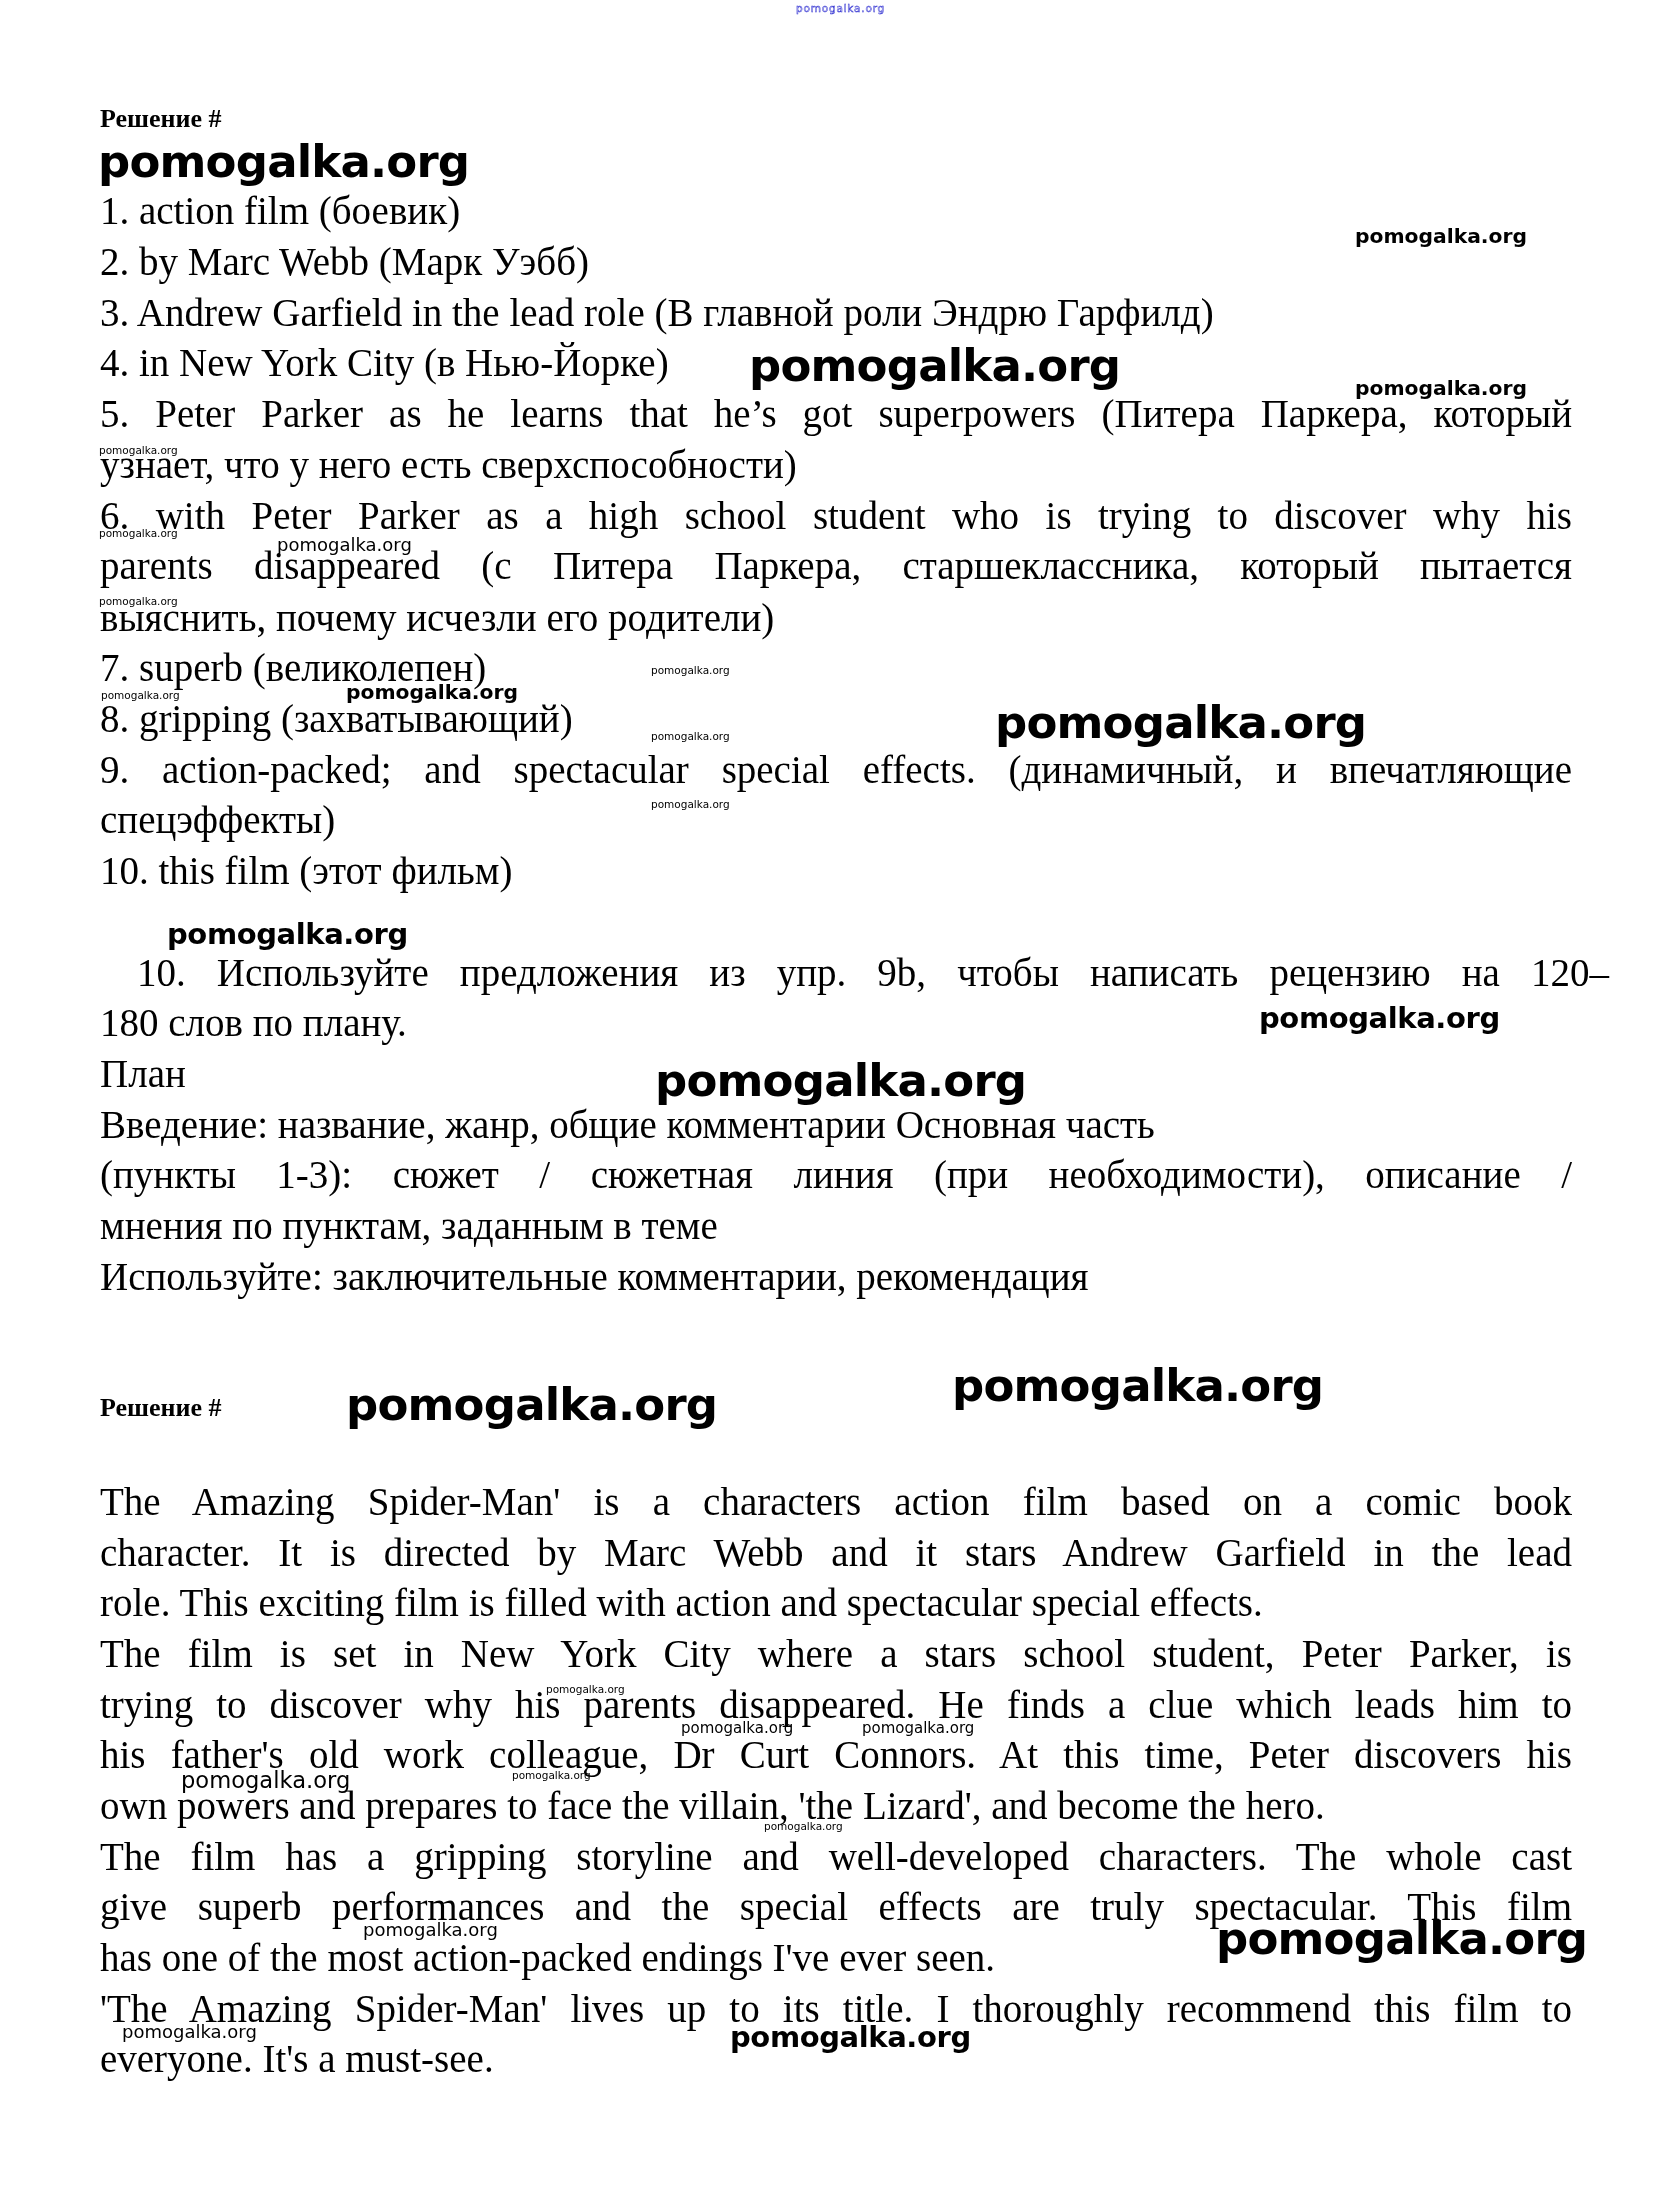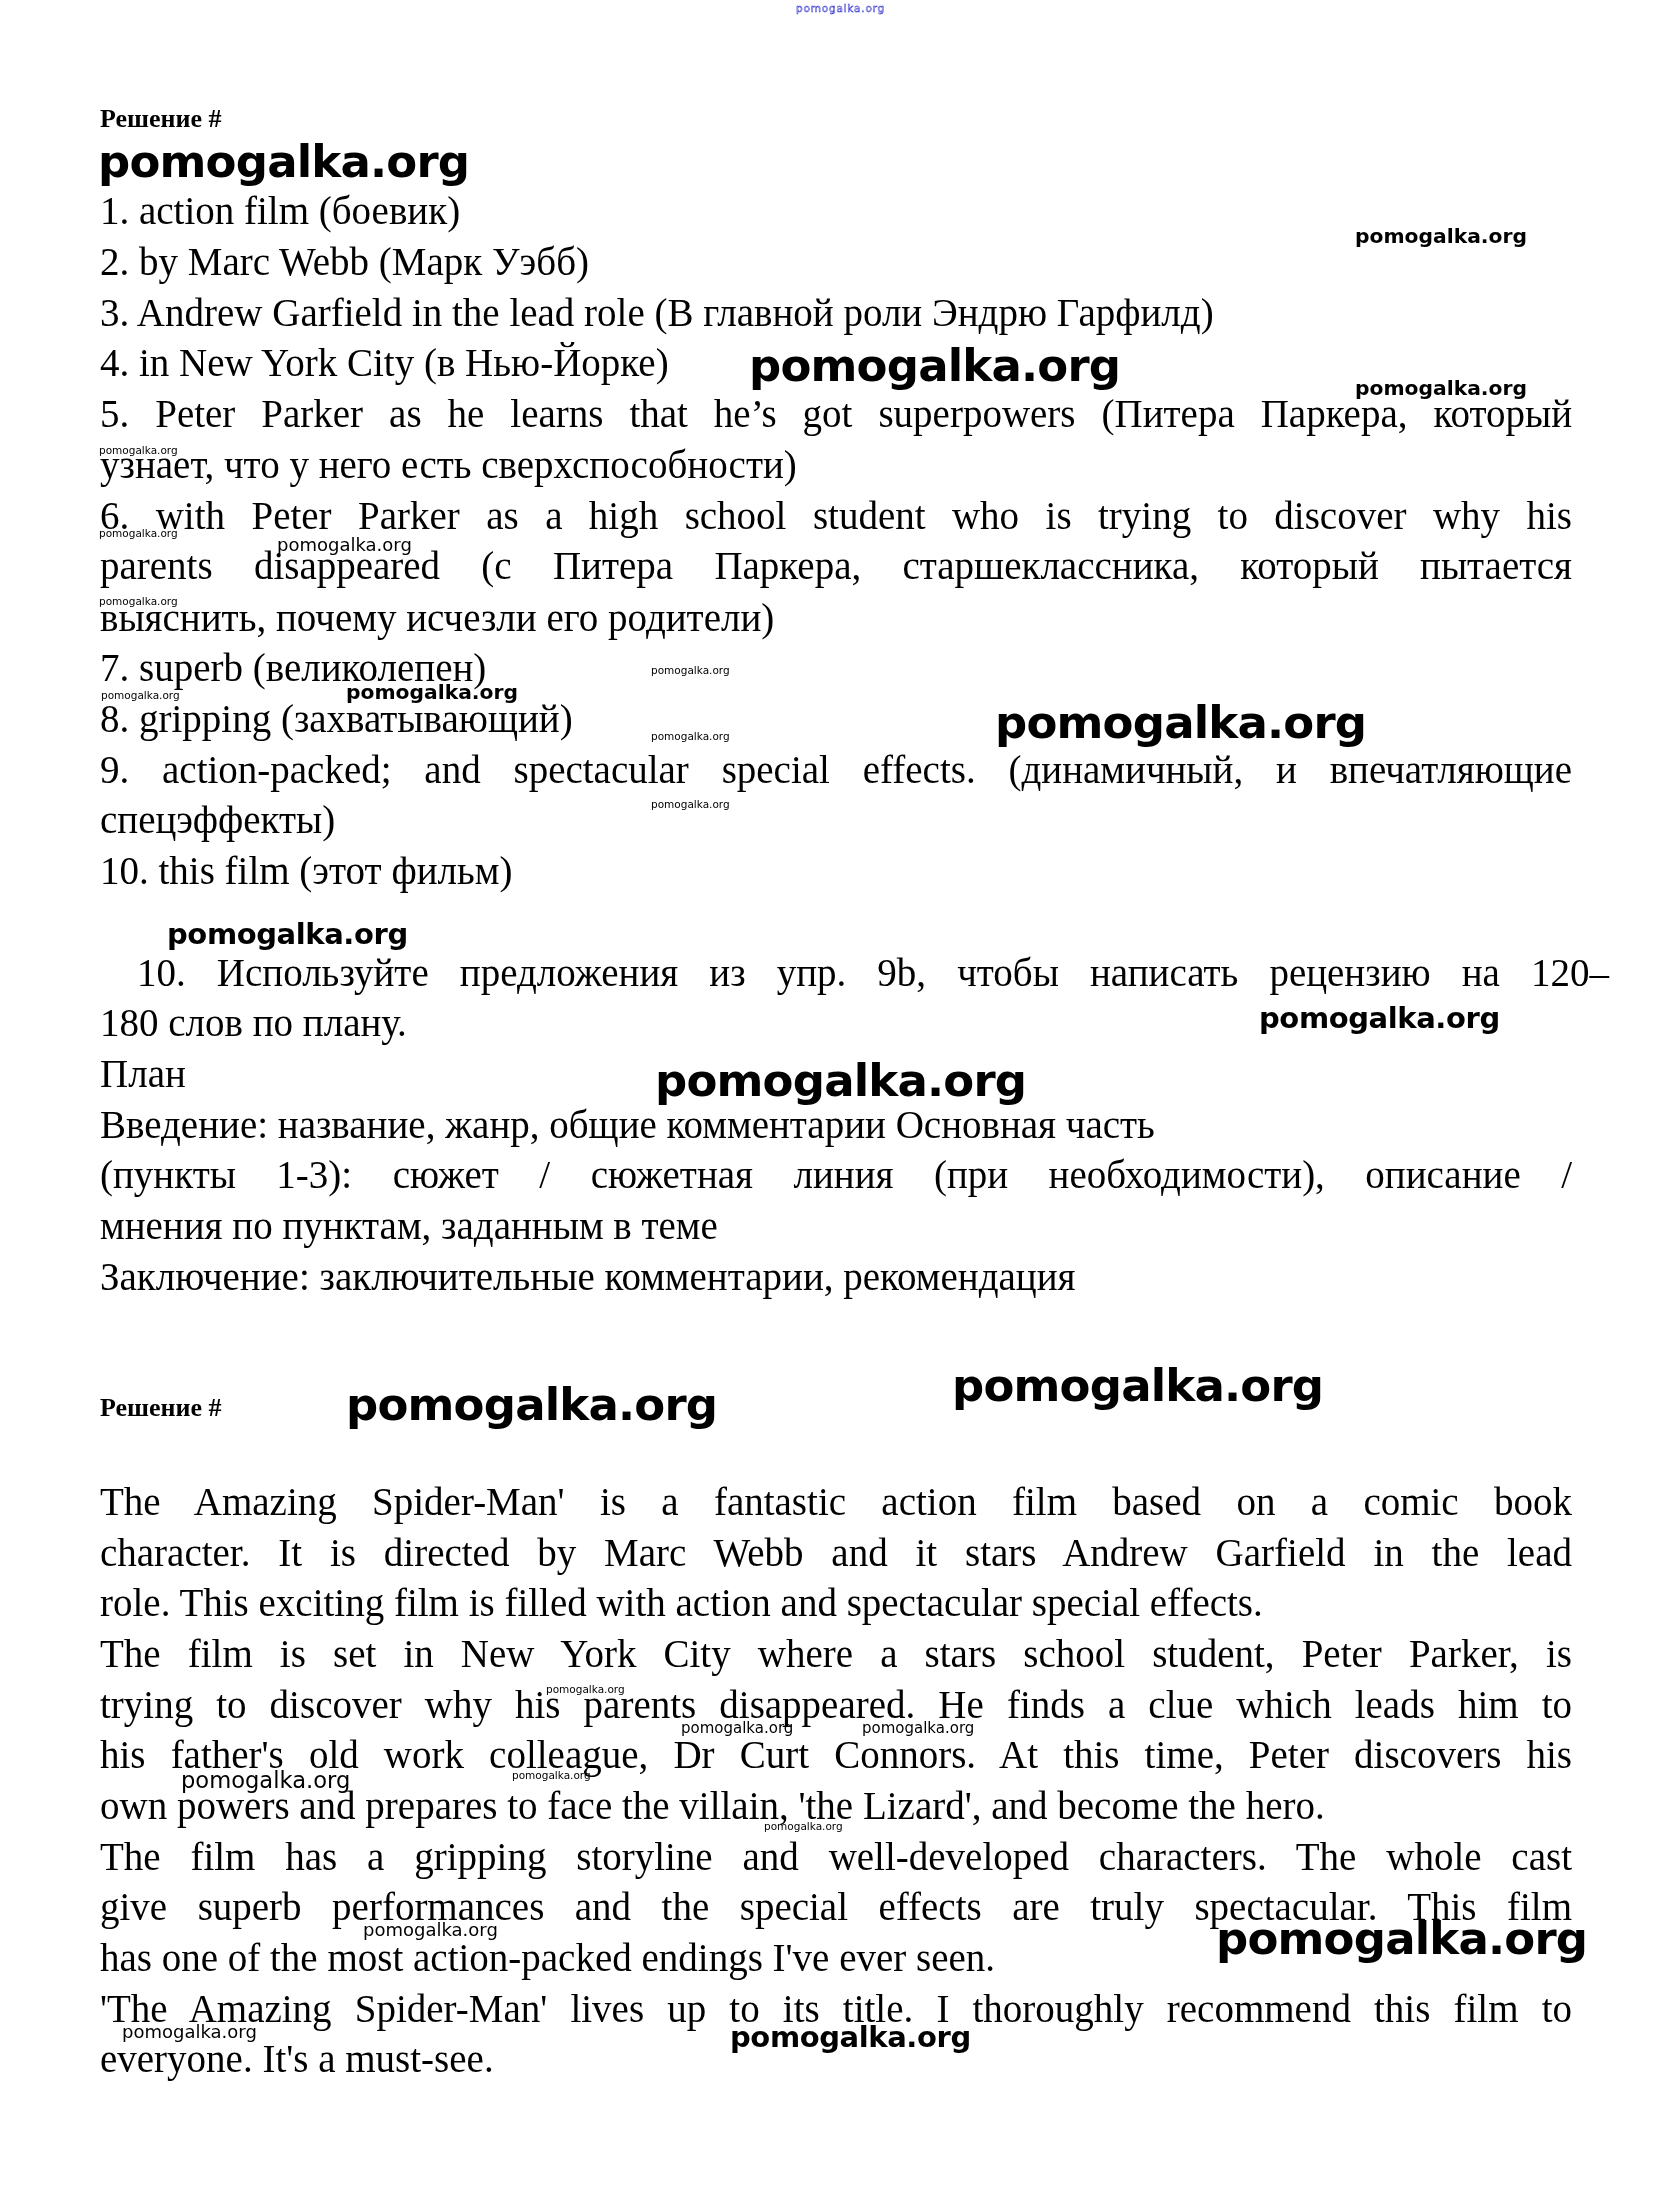--- a/index.html
+++ b/index.html
@@ -38,25 +38,25 @@
 <div class="line serif just" style="top:747px;">9. action-packed; and spectacular special effects. (динамичный, и впечатляющие</div>
 <div class="line serif" style="top:797px;">спецэффекты)</div>
 <div class="line serif" style="top:848px;">10. this film (этот фильм)</div>
 
 <div class="line serif just" style="top:950px;margin-left:37px;">10. Используйте предложения из упр. 9b, чтобы написать рецензию на 120–</div>
 <div class="line serif" style="top:1000px;">180 слов по плану.</div>
 <div class="line serif" style="top:1051px;">План</div>
 <div class="line serif" style="top:1102px;">Введение: название, жанр, общие комментарии Основная часть</div>
 <div class="line serif just" style="top:1152px;">(пункты 1-3): сюжет / сюжетная линия (при необходимости), описание /</div>
 <div class="line serif" style="top:1203px;">мнения по пунктам, заданным в теме</div>
-<div class="line serif" style="top:1254px;">Заключение: заключительные комментарии, рекомендация</div>
+<div class="line serif" style="top:1254px;">Используйте: заключительные комментарии, рекомендация</div>
 
 <div class="abs serif heading" style="left:100px; top:1393px;">Решение #</div>
 
-<div class="line serif just" style="top:1479px;">The Amazing Spider-Man' is a fantastic action film based on a comic book</div>
+<div class="line serif just" style="top:1479px;">The Amazing Spider-Man' is a characters action film based on a comic book</div>
 <div class="line serif just" style="top:1530px;">character. It is directed by Marc Webb and it stars Andrew Garfield in the lead</div>
 <div class="line serif" style="top:1580px;">role. This exciting film is filled with action and spectacular special effects.</div>
 <div class="line serif just" style="top:1631px;">The film is set in New York City where a stars school student, Peter Parker, is</div>
 <div class="line serif just" style="top:1682px;">trying to discover why his parents disappeared. He finds a clue which leads him to</div>
 <div class="line serif just" style="top:1732px;">his father's old work colleague, Dr Curt Connors. At this time, Peter discovers his</div>
 <div class="line serif" style="top:1783px;">own powers and prepares to face the villain, 'the Lizard', and become the hero.</div>
 <div class="line serif just" style="top:1834px;">The film has a gripping storyline and well-developed characters. The whole cast</div>
 <div class="line serif just" style="top:1884px;">give superb performances and the special effects are truly spectacular. This film</div>
 <div class="line serif" style="top:1935px;">has one of the most action-packed endings I've ever seen.</div>
 <div class="line serif just" style="top:1986px;">'The Amazing Spider-Man' lives up to its title. I thoroughly recommend this film to</div>

